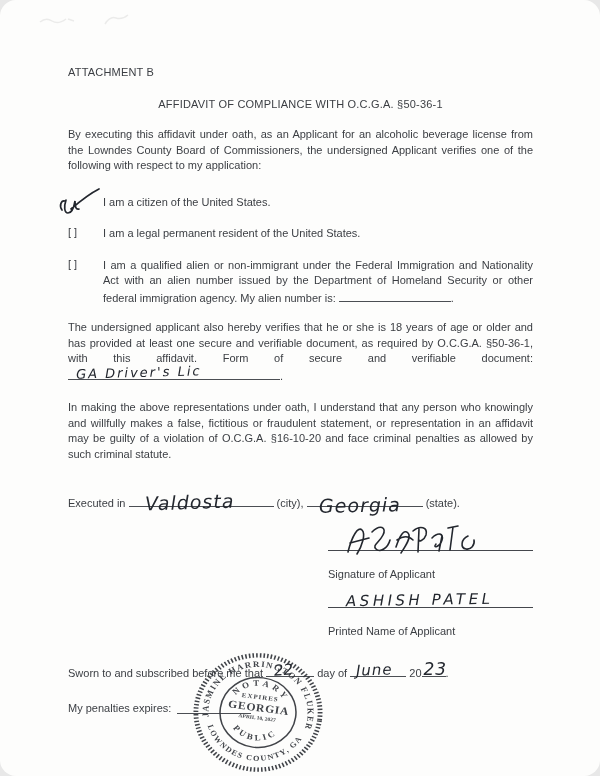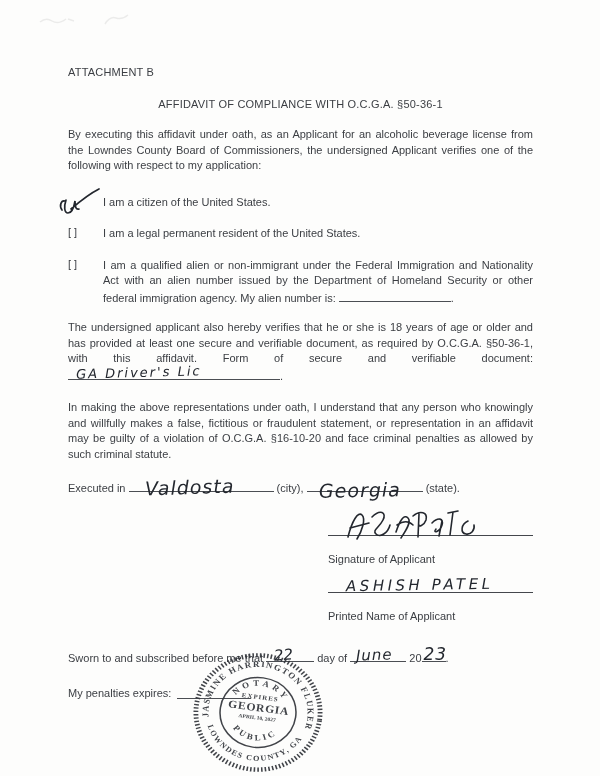--- a/index.html
+++ b/index.html
@@ -1,20 +1,20 @@
 <!DOCTYPE html>
 <html><head>
 <meta charset="utf-8">
 <style>
   html,body { margin:0; padding:0; background:#e8e8e8; }
   .page {
     position:relative; width:600px; height:776px; margin:0 auto;
     background:#fdfdfc; overflow:hidden;
     font-family:"Liberation Sans", sans-serif;
-    font-size:11px; color:#3b3e43;
+    font-size:11px; color:#3b3e43;border-radius:16px;
   }
   .content { padding:0 67px 0 68px; }
   .attachment { padding-top:66px; letter-spacing:.2px; }
   .title { text-align:center; margin-top:20px; letter-spacing:.2px; }
   p.just { text-align:justify; line-height:15.5px; margin:0; }
   .mt { margin-top:16px; }
 
   .opt { display:flex; margin-top:16px; }
   .opt .cb { width:35px; flex:none; position:relative; }
   .opt .txt { flex:1; text-align:justify; line-height:15.5px; }
@@ -24,21 +24,21 @@
   .hw { font-style:italic; color:#23272e; font-family:"DejaVu Sans", sans-serif; white-space:nowrap; }
   .hw-doc   { position:absolute; left:8px;  bottom:-2px; font-size:13px; letter-spacing:2px; transform:rotate(-1.5deg); }
   .hw-city  { position:absolute; left:16px; bottom:-4px; font-size:19px; letter-spacing:1px; transform:rotate(-2deg); }
   .hw-state { position:absolute; left:12px; bottom:-7px; font-size:19px; letter-spacing:1px; transform:rotate(-1deg); }
   .hw-day   { position:absolute; left:8px;  bottom:-3px; font-size:15px; transform:rotate(-4deg); }
   .hw-month { position:absolute; left:6px;  bottom:-3px; font-size:15px; letter-spacing:1px; transform:rotate(-2deg); }
   .hw-year  { position:absolute; left:2px;  bottom:-2px; font-size:17px; letter-spacing:1px; }
   .hw-name  { font-size:15px; letter-spacing:3.5px; transform:rotate(-1deg); display:inline-block; margin-left:18px; margin-bottom:-2px; }
 
   .row { line-height:15.5px; }
-  .executed { margin-top:17px; }
+  .executed { margin-top:32px; }
 
   .sigblock { width:205px; margin-left:auto; }
   .sigline  { border-bottom:1.4px solid #44474c; }
   .siglabel { margin-top:16px; line-height:14px; }
   .sig-svg  { display:block; margin:0 0 -10px 14px; }
   .notary-svg { display:block; margin:0 0 -13px -6px; }
   .notary-line { width:225px; border-bottom:1.4px solid #44474c; }
 
   .commission { margin-top:20px; display:flex; align-items:flex-end; }
   .commission .blank { width:74px; margin-left:6px; }

